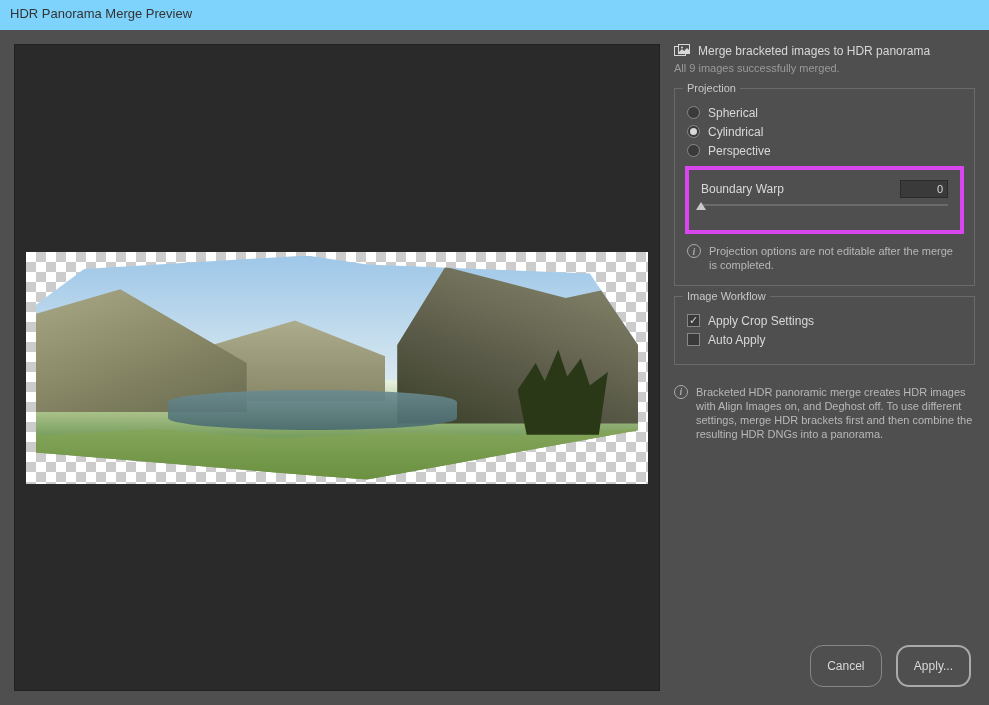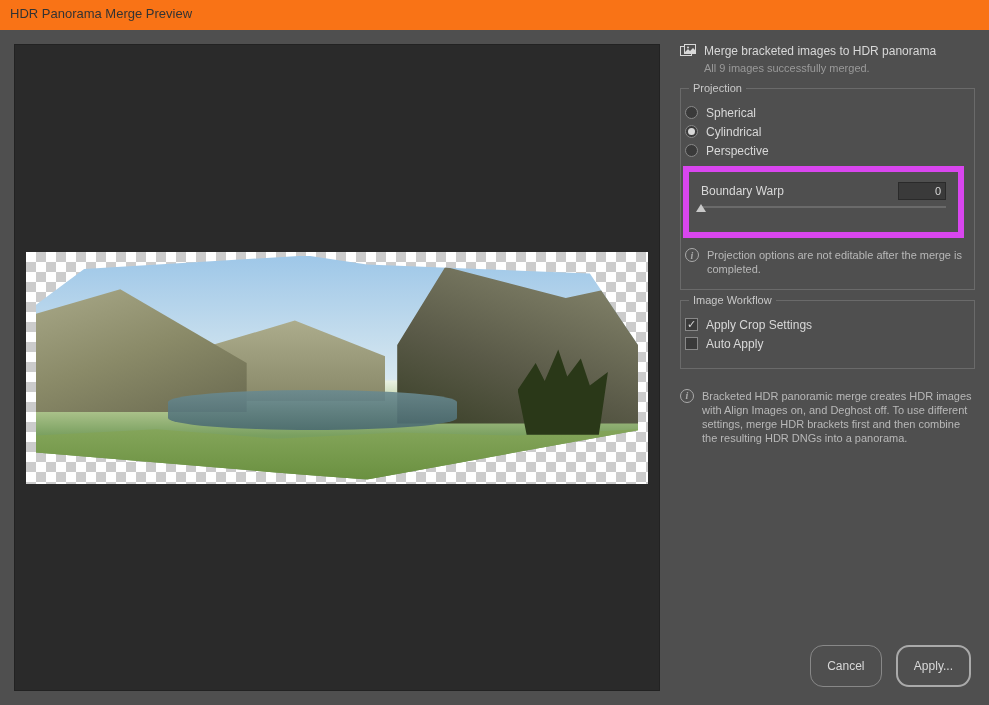--- a/index.html
+++ b/index.html
@@ -12,28 +12,28 @@
       background: #ffffff;
       width: 989px;
       height: 705px;
       overflow: hidden;
     }
     .title-bar {
       height: 30px;
       padding: 6px 10px;
       font-size: 13px;
       color: #333;
-      background: #f97316;
+      background: #7dd3fc;
     }
     .dialog-body {
       display: flex;
       height: 675px;
       background: #4f4f4f;
       padding: 14px;
-      gap: 20px;
+      gap: 14px;
     }
     .preview-panel {
       width: 646px;
       height: 647px;
       border: 1px solid #222;
       background: #2a2a2a;
       display: flex;
       align-items: center;
       justify-content: center;
       position: relative;
@@ -134,26 +134,25 @@
       margin-bottom: 4px;
     }
     .hdr-icon {
       width: 16px;
       height: 14px;
       flex-shrink: 0;
     }
     .status-text {
       color: #9a9a9a;
       font-size: 11px;
-      margin-left: 24px;
       margin-bottom: 14px;
     }
     .fieldset {
       border: 1px solid #6a6a6a;
-      padding: 12px 12px 12px 4px;
+      padding: 12px 12px 12px 12px;
       margin-bottom: 10px;
       position: relative;
     }
     .fieldset-legend {
       position: absolute;
       top: -7px;
       left: 8px;
       background: #4f4f4f;
       padding: 0 4px;
       font-size: 11px;
@@ -194,21 +193,21 @@
       justify-content: center;
       flex-shrink: 0;
     }
     .checkbox.checked::after {
       content: '✓';
       font-size: 11px;
       color: #d8d8d8;
       line-height: 1;
     }
     .highlight-box {
-      border: 6px solid #d946ef;
+      border: 4px solid #d946ef;
       padding: 10px 12px;
       margin: 8px -2px 10px -2px;
     }
     .boundary-row {
       display: flex;
       align-items: center;
       justify-content: space-between;
       gap: 8px;
       margin-bottom: 6px;
     }

